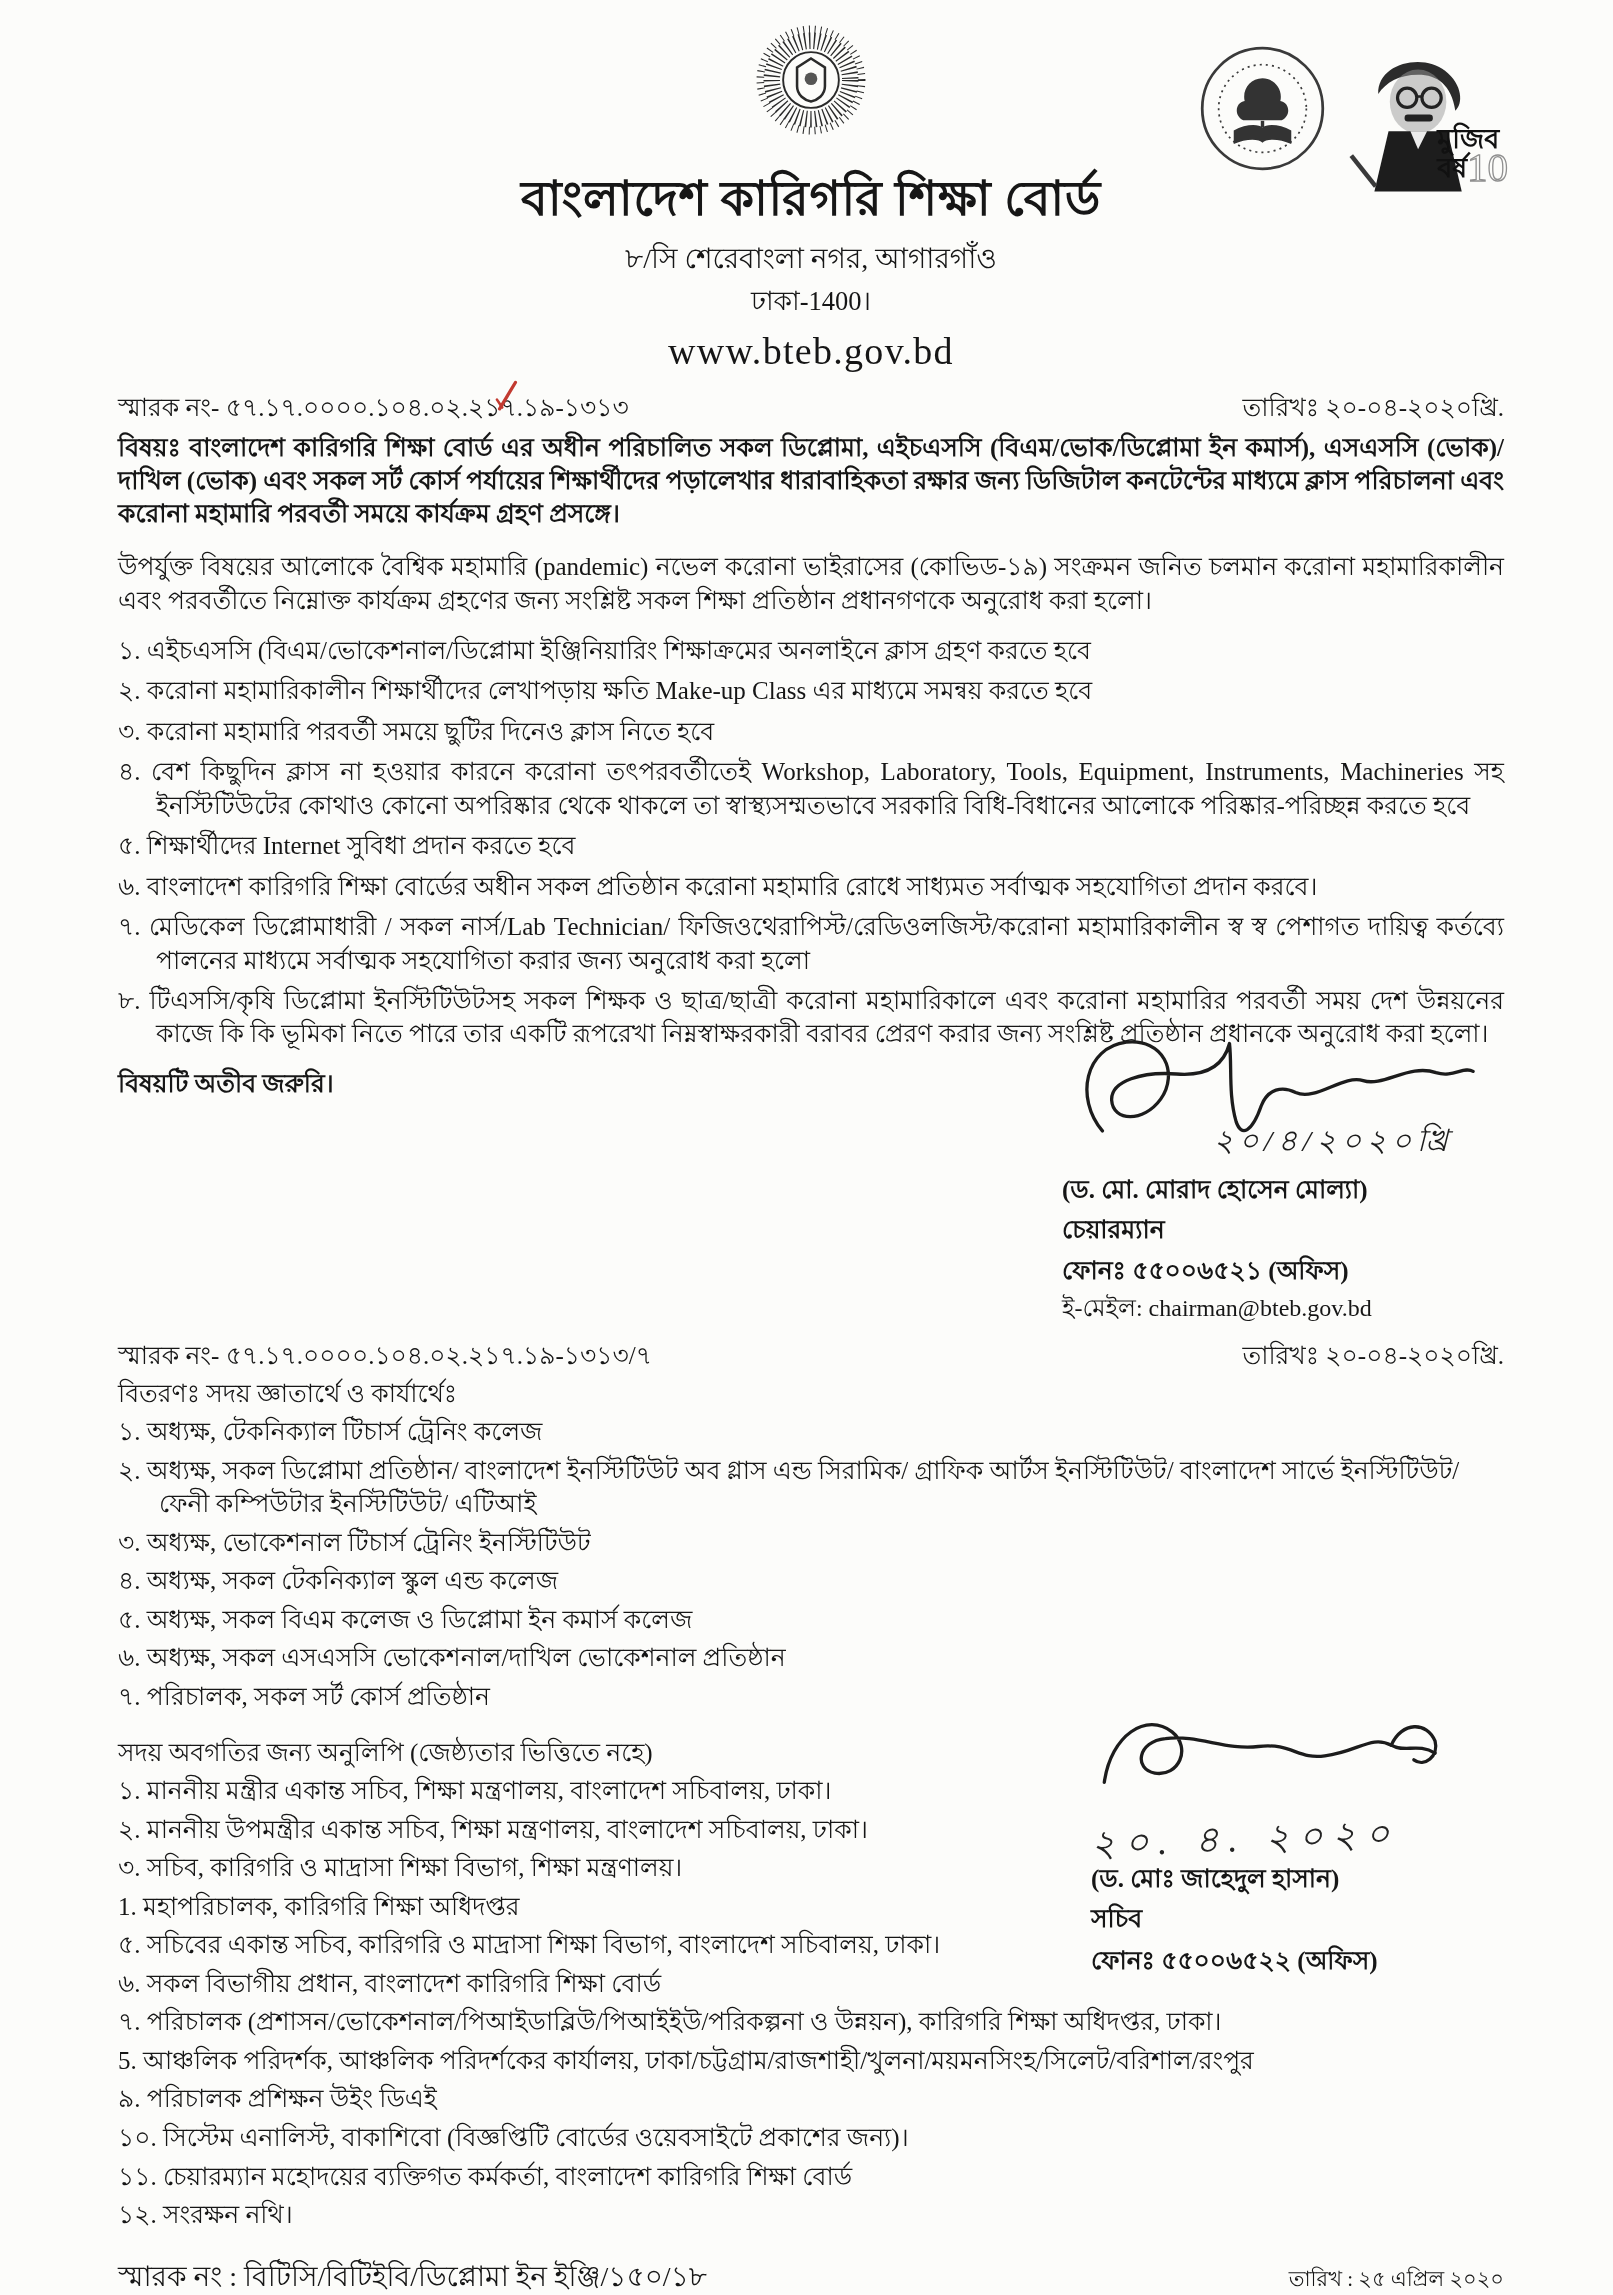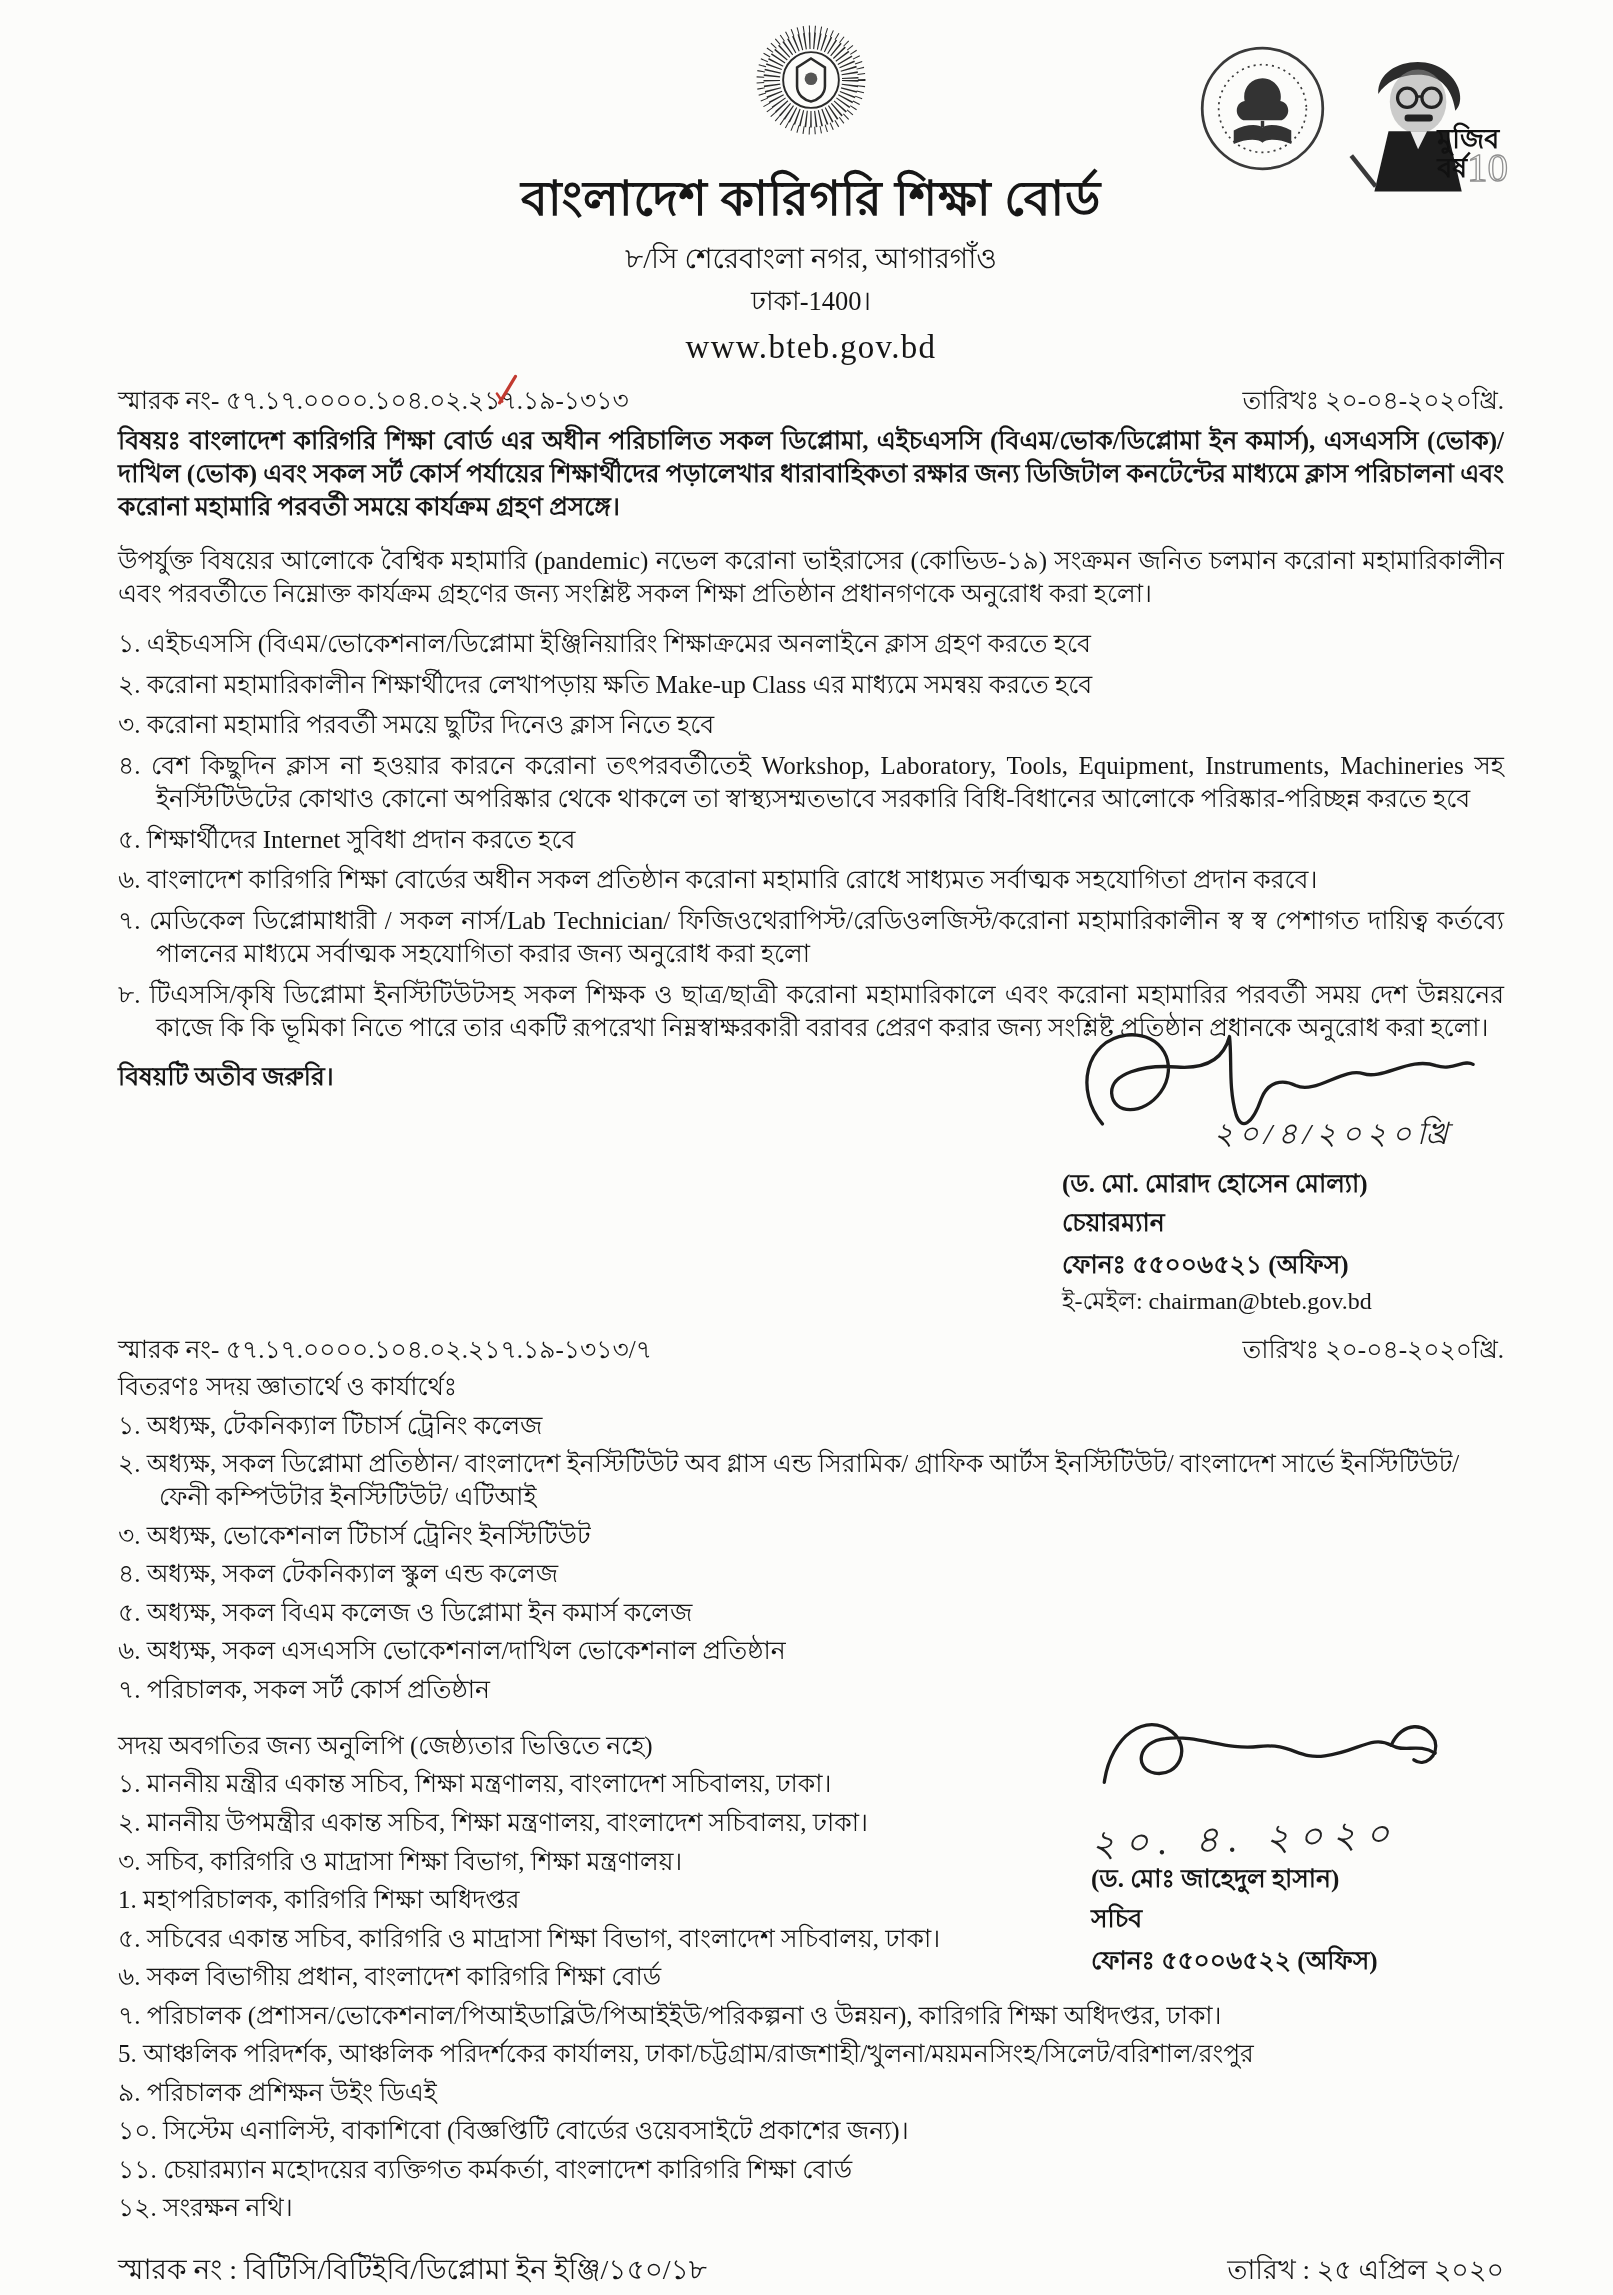--- a/index.html
+++ b/index.html
@@ -8,21 +8,21 @@
   .page {
     position:relative; width:1614px; height:2295px; margin:0 auto;
     background:#fcfcfa; color:#161616; overflow:hidden;
     padding:22.6px 110px 0 118px; font-size:25px; line-height:1.33;
   }
   .header { position:relative; text-align:center; }
   .seal-wrap { display:flex; justify-content:center; }
   .org-name { font-size:48px; font-weight:bold; margin-top:22px; letter-spacing:0.7px; }
   .addr1 { font-size:28px; margin-top:9.3px; }
   .addr2 { font-size:26.5px; margin-top:6.6px; }
-  .website { font-size:33px; margin-top:6.6px; letter-spacing:1.3px; }
+  .website { font-size:38px; margin-top:6.6px; letter-spacing:1.3px; }
   .logos-right { position:absolute; top:17px; right:-4px; display:flex; gap:10px; align-items:flex-start; }
   .memo-row { display:flex; justify-content:space-between; align-items:baseline; margin-top:14.6px; }
   .memo-no { position:relative; }
   .red-check { position:absolute; left:375px; top:-13.3px; }
   .subject { font-weight:bold; text-align:justify; margin-top:6.6px; }
   .intro { text-align:justify; margin-top:20px; }
   .directives { margin-top:17px; }
   .d-item { padding-left:38px; text-indent:-38px; text-align:justify; margin-top:7.3px; }
   .chairman-row { display:flex; justify-content:space-between; align-items:flex-start; margin-top:16px; }
   .urgent { font-weight:bold; }
@@ -31,21 +31,21 @@
   .sig-name { font-weight:bold; margin-top:1.3px; }
   .sig-title { margin-top:6.6px; font-weight:bold; }
   .sig-phone { margin-top:8px; font-weight:bold; }
   .sig-email { margin-top:5.3px; font-size:24px; }
   .dist-heading { margin-top:4px; }
   .list-plain .li { margin-top:5.3px; text-align:left; padding-left:41px; text-indent:-41px; }
   .cc-heading { margin-top:22.6px; }
   .secretary-block { position:absolute; right:98px; top:1696px; width:425px; }
   .hand-date { font-style:italic; font-size:37px; letter-spacing:9.3px; color:#242424; transform:rotate(-2deg); margin-top:-5.3px; }
   .memo3-row { margin-top:26.5px; }
-  .memo3-date { font-size:27px; }
+  .memo3-date { font-size:21px; }
   .memo3-no { font-size:28px; }
   svg.sig path, svg.sig line { fill:none; stroke:#1c1c1c; stroke-linecap:round; stroke-linejoin:round; }
   .svg-hand { font-style:italic; font-size:46px; letter-spacing:8px; fill:#1c1c1c; }
 </style>
 </head>
 <body>
 
 <div class="page">
 
   <div class="header">

